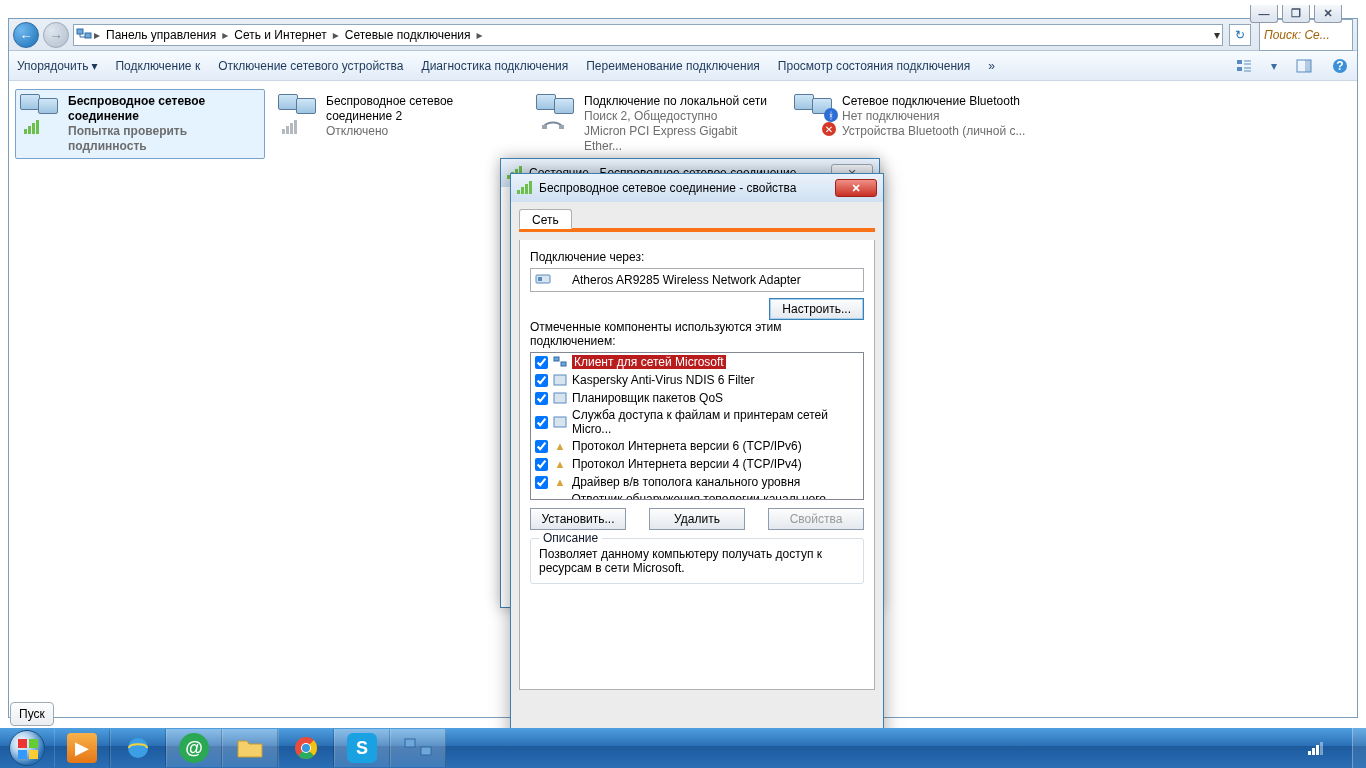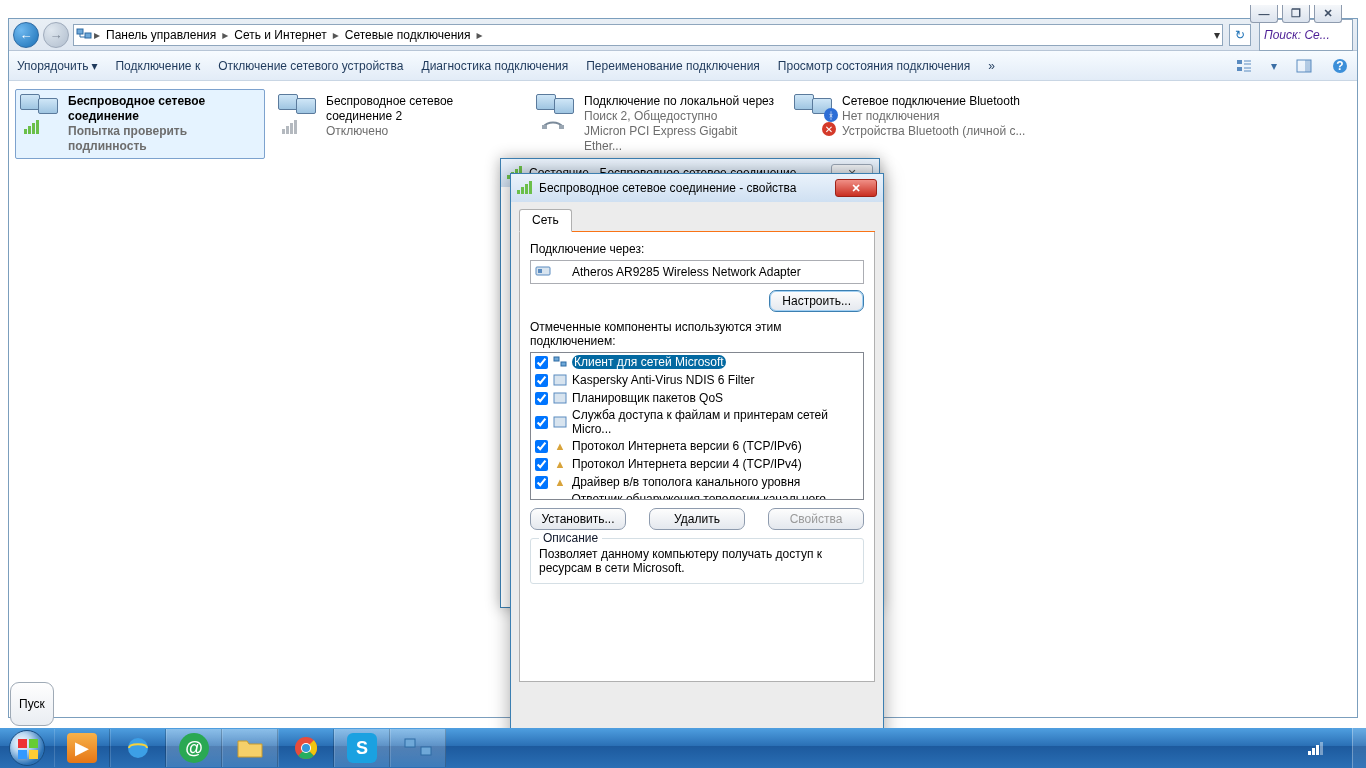--- a/index.html
+++ b/index.html
@@ -11,21 +11,21 @@
 .win-chrome .cbtn{width:28px;height:18px;border:1px solid #8e9bae;border-top:none;border-radius:0 0 3px 3px;background:linear-gradient(#f5f7fa,#dbe3ee);display:flex;align-items:center;justify-content:center;color:#405067;font-weight:bold;font-size:11px;}
 
 .navbar{height:32px;background:linear-gradient(#e9eff5,#dfe7f1);border-bottom:1px solid #b7c5d6;display:flex;align-items:center;padding:0 4px;gap:4px;}
 .nav-btn{width:26px;height:26px;border-radius:50%;background:radial-gradient(circle at 30% 30%,#6fb9f0,#1a6fb5);border:1px solid #2d6aa3;display:flex;align-items:center;justify-content:center;color:#fff;font-size:13px;}
 .nav-btn.fwd{background:radial-gradient(circle at 30% 30%,#dfe7ef,#b0bdcd);border-color:#9eaabb;color:#7c8896;}
 .addr{flex:0 0 1150px;height:22px;background:#fff;border:1px solid #8fa6bd;display:flex;align-items:center;padding:0 2px;gap:2px;}
 .addr .sep{color:#555;}
 .addr .crumb{padding:2px 4px;color:#000;}
 .addr .ic{width:16px;height:16px;display:inline-flex;align-items:center;justify-content:center;}
 .refresh{width:22px;height:22px;border:1px solid #8fa6bd;background:#fff;display:flex;align-items:center;justify-content:center;color:#1a6fb5;margin-left:2px;}
-.search{flex:1;height:32px;border:1px solid #8fa6bd;background:#fff;margin-left:4px;padding:8px 4px;color:#4c1d95;font-style:italic;display:flex;align-items:center;}
+.search{flex:1;height:32px;border:1px solid #8fa6bd;background:#fff;margin-left:4px;padding:8px 4px;color:#a16207;font-style:italic;display:flex;align-items:center;}
 
 .toolbar{height:30px;background:linear-gradient(#f7fbff,#e2ecf7);border-bottom:1px solid #c9d6e4;display:flex;align-items:center;padding:0 8px;gap:18px;color:#1e395b;}
 .toolbar .t-item{display:flex;align-items:center;gap:3px;cursor:default;}
 .toolbar .spacer{flex:1;}
 .toolbar .t-icon{width:18px;height:18px;display:flex;align-items:center;justify-content:center;color:#3a6ea5;}
 
 .content{position:absolute;top:62px;left:0;right:0;bottom:0;padding:8px 6px;display:flex;gap:8px;align-items:flex-start;}
 .conn{width:250px;display:flex;gap:6px;padding:4px;border:1px solid transparent;border-radius:2px;}
 .conn.selected{background:#e5f3ff;border-color:#7da2ce;font-weight:bold;}
 .conn .cicon{width:42px;height:42px;flex:0 0 42px;position:relative;}
@@ -43,31 +43,31 @@
 .conn .ctxt{flex:1;line-height:15px;color:#000;}
 .conn .ctxt .sub{color:#6d6d6d;}
 
 .dlg-back{position:absolute;left:500px;top:158px;width:380px;height:450px;background:#fff;border:1px solid #3c7fb1;box-shadow:0 0 14px rgba(0,0,0,.3);}
 .dlg-back .titlebar{height:28px;background:linear-gradient(#eaf2fb,#d0e0f0);display:flex;align-items:center;padding:0 6px;color:#000;gap:6px;}
 .dlg-back .titlebar .tclose{margin-left:auto;width:42px;height:18px;border:1px solid #9aa6b5;border-radius:3px;background:linear-gradient(#f3f5f8,#dde4ec);color:#555;display:flex;align-items:center;justify-content:center;font-size:11px;}
 
 .dlg{position:absolute;left:510px;top:173px;width:374px;height:689px;background:#ececec;border:1px solid #3c7fb1;box-shadow:0 0 18px rgba(0,0,0,.35);}
 .dlg .titlebar{height:28px;background:linear-gradient(#eaf2fb,#cfe0f2);display:flex;align-items:center;padding:0 6px;gap:6px;}
 .dlg .titlebar .tclose{margin-left:auto;width:42px;height:18px;border-radius:3px;background:linear-gradient(#f08f86,#c92f22);border:1px solid #9d2218;color:#fff;display:flex;align-items:center;justify-content:center;font-size:11px;font-weight:bold;}
-.dlg .tabstrip{height:24px;margin:6px 8px 0 8px;border-bottom:1px solid #f97316;display:flex;}
+.dlg .tabstrip{height:24px;margin:6px 8px 8px 8px;border-bottom:4px solid #f97316;display:flex;}
 .dlg .tab{padding:3px 12px;border:1px solid #b0b0b0;border-bottom:1px solid #fff;background:#fff;border-radius:3px 3px 0 0;position:relative;top:1px;}
 .dlg .tab-body{margin:0 8px 8px 8px;background:#fff;border:1px solid #b0b0b0;border-top:none;padding:10px 10px 8px 10px;height:450px;}
 .dlg .adapter{height:24px;border:1px solid #abadb3;background:#fff;display:flex;align-items:center;padding:10px 4px;gap:21px;margin:4px 0 6px 0;}
-.dlg .btn{height:22px;padding:0 12px;border:1px solid #8e9bae;border-radius:7px;background:linear-gradient(#fdfdfd,#e4e8ee);display:inline-flex;align-items:center;justify-content:center;}
+.dlg .btn{height:22px;padding:0 12px;border:1px solid #8e9bae;border-radius:0;background:linear-gradient(#fdfdfd,#e4e8ee);display:inline-flex;align-items:center;justify-content:center;}
 .dlg .btn.focus{border-color:#3c7fb1;box-shadow:0 0 0 1px #a2d0f3 inset;}
 .dlg .btn.big{width:96px;}
 .dlg .btn.disabled{color:#9a9a9a;}
 .dlg .complist{border:1px solid #828790;background:#fff;height:148px;overflow:hidden;margin-top:4px;}
 .dlg .complist .row{display:flex;align-items:center;gap:4px;padding:1px 4px;}
-.dlg .complist .row.sel .lbl{background:#0369a1;color:#fff;padding:0 2px;border-radius:7px;}
+.dlg .complist .row.sel .lbl{background:#b91c1c;color:#fff;padding:0 2px;}
 .dlg .complist input[type=checkbox]{width:13px;height:13px;}
 .dlg .complist .ric{width:16px;height:16px;display:inline-flex;align-items:center;justify-content:center;font-size:11px;}
 .dlg .group{border:1px solid #d5dfe5;border-radius:3px;padding:8px;margin-top:8px;position:relative;}
 .dlg .group .legend{position:absolute;top:-8px;left:8px;background:#fff;padding:0 4px;color:#0f172a;}
 .dlg .footer{position:absolute;left:0;right:0;bottom:0;height:38px;display:flex;align-items:center;justify-content:flex-end;gap:8px;padding:0 12px;}
 
 .taskbar{position:absolute;left:0;bottom:0;width:1366px;height:40px;background:linear-gradient(#4f9fe0 0%,#2a6fb5 45%,#1d5a9e 46%,#2a6fb5 100%);display:flex;align-items:center;}
 .startorb{width:54px;height:40px;display:flex;align-items:center;justify-content:center;}
 .startorb .orb{width:36px;height:36px;border-radius:50%;background:radial-gradient(circle at 35% 35%,#fff,#bcd9f2 30%,#2c72b6 70%);border:1px solid #184d82;position:relative;}
 .startorb .orb::after{content:"";position:absolute;left:8px;top:8px;width:20px;height:20px;background:
@@ -75,21 +75,21 @@
  linear-gradient(#6c3,#6c3) 11px 0/9px 9px no-repeat,
  linear-gradient(#39f,#39f) 0 11px/9px 9px no-repeat,
  linear-gradient(#fc3,#fc3) 11px 11px/9px 9px no-repeat;}
 .tb-item{width:56px;height:38px;border-left:1px solid rgba(255,255,255,.15);border-right:1px solid rgba(0,0,0,.2);display:flex;align-items:center;justify-content:center;}
 .tb-item.active{background:linear-gradient(rgba(255,255,255,.35),rgba(255,255,255,.1));}
 .tb-ic{width:30px;height:30px;border-radius:4px;display:flex;align-items:center;justify-content:center;font-size:18px;color:#fff;}
 .tray{margin-left:auto;display:flex;align-items:center;gap:10px;padding:0 6px;color:#fff;flex-direction:column;}
 .tray .clock{text-align:center;line-height:14px;font-size:12px;}
 .show-desktop{width:14px;height:40px;border-left:1px solid rgba(255,255,255,.3);background:linear-gradient(rgba(255,255,255,.15),rgba(255,255,255,.05));}
 
-.starthint{position:absolute;left:10px;bottom:42px;border:1px solid #9faab6;background:linear-gradient(#fefefe,#e9edf2);border-radius:9px;padding:14px 8px;color:#000;}
+.starthint{position:absolute;left:10px;bottom:42px;border:1px solid #9faab6;background:linear-gradient(#fefefe,#e9edf2);border-radius:4px;padding:4px 8px;color:#000;}
 
 .svg-ic{width:16px;height:16px;}
 </style>
 </head>
 <body>
 
 <div class="explorer">
   <div class="win-chrome">
     <div class="cbtn">—</div>
     <div class="cbtn">❐</div>
@@ -192,21 +192,21 @@
       <div class="cicon">
         <div class="mon"></div>
           <div class="mon mon2"></div>
         <svg style="position:absolute;left:6px;bottom:2px" width="22" height="14" viewBox="0 0 22 14">
             <path d="M1 7c5-6 15-6 20 0" stroke="#7a8a9a" fill="none" stroke-width="2"></path>
             <rect x="0" y="5" width="5" height="4" fill="#9aa6b2"></rect>
             <rect x="17" y="5" width="5" height="4" fill="#9aa6b2"></rect>
           </svg>
       </div>
       <div class="ctxt">
-        <div>Подключение по локальной через</div>
+        <div>Подключение по локальной сети</div>
         <div class="sub">Поиск 2, Общедоступно</div>
         <div class="sub">JMicron PCI Express Gigabit Ether...</div>
       </div>
     </div>
     <div class="conn">
       <div class="cicon">
         <div class="mon"></div>
           <div class="mon mon2"></div>
         <div class="x">✕</div>
         <div class="bt" style="right:-2px;bottom:14px">ᚼ</div>
@@ -258,21 +258,21 @@
         <svg class="svg-ic" viewBox="0 0 16 16">
             <rect x="1" y="4" width="14" height="8" rx="1" fill="#d8e4ef" stroke="#5a8bc0"></rect>
             <rect x="3" y="6" width="4" height="4" fill="#5a8bc0"></rect>
           </svg>
       </span>
       <span>Atheros AR9285 Wireless Network Adapter</span>
     </div>
     <div style="text-align:right">
       <span class="btn focus">Настроить...</span>
     </div>
-    <div style="margin-top:8px">Отмеченные компоненты используются этим подключением:</div>
+    <div style="">Отмеченные компоненты используются этим подключением:</div>
     <div class="complist">
       <div class="row sel">
         <input type="checkbox" checked="" style="">
         <span class="ric">
             <svg class="svg-ic" viewBox="0 0 16 16">
               <rect x="2" y="3" width="5" height="4" fill="#6fa8d8" stroke="#2d6aa3"></rect>
               <rect x="9" y="8" width="5" height="4" fill="#6fa8d8" stroke="#2d6aa3"></rect>
             </svg>
           </span>
         <span class="lbl">Клиент для сетей Microsoft</span>

